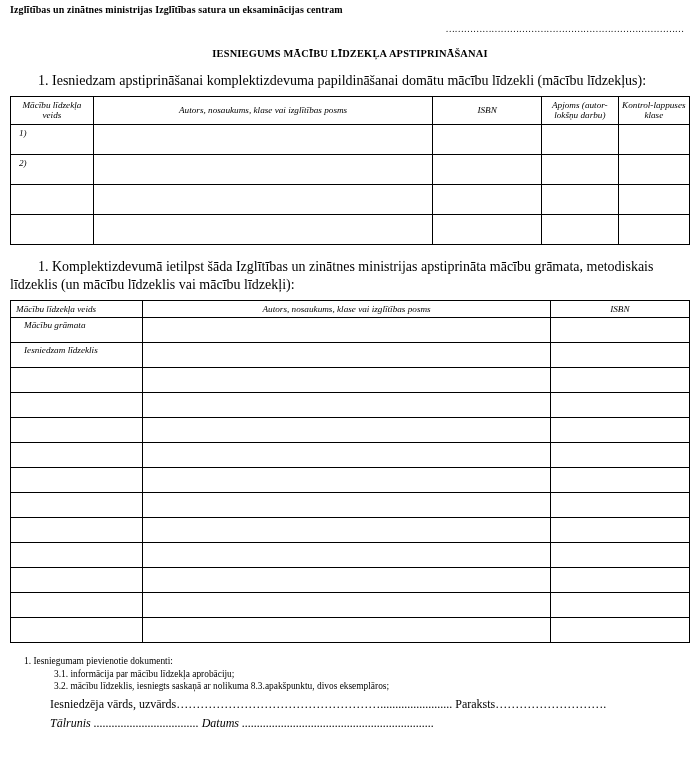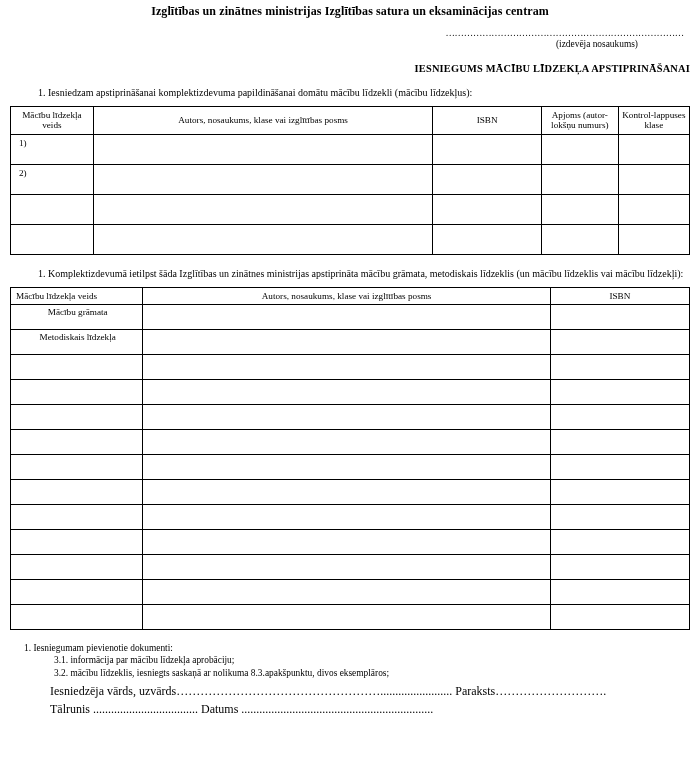--- a/index.html
+++ b/index.html
@@ -19,65 +19,66 @@
   .page {
     width: 700px;
     height: 774px;
     position: relative;
     box-sizing: border-box;
     padding: 0 10px;
   }
 
   
   .hdr-line {
-    text-align: center;
+    text-align: left;
     font-weight: bold;
-    font-size: 12px;
+    font-size: 10px;
     margin-top: 4px;
     letter-spacing: 0.1px;
   }
   .issuer-row {
     margin-top: 9px;
     text-align: right;
     padding-right: 6px;
     font-size: 9.4px;
   }
   .dots-long {
     letter-spacing: -0.2px;
   }
   .issuer-label {
     text-align: right;
     padding-right: 52px;
     font-size: 9.4px;
     margin-top: 1px;
   }
 
   .doc-title {
-    text-align: right;
+    text-align: center;
     font-weight: bold;
     font-size: 10.4px;
     margin-top: 14px;
     letter-spacing: 0.2px;
   }
 
   .para {
-    font-size: 10px;
+    font-size: 14px;
     margin-top: 13px;
     text-align: left;
     line-height: 1.28;
   }
   .para.indent {
     text-indent: 28px;
   }
 
   
   table {
     border-collapse: collapse;
     width: 100%;
     table-layout: fixed;
+    font-style: italic;
   }
   table td, table th {
     border: 1px solid #000000;
     font-size: 9.2px;
     font-weight: normal;
     vertical-align: top;
     padding: 2px 4px;
   }
   .t1 {
     margin-top: 6px;
@@ -103,72 +104,70 @@
     text-align: center;
     vertical-align: middle;
     padding: 3px 2px;
   }
   .t2 th.left {
     text-align: left;
     padding-left: 5px;
   }
   .t2 td {
     height: 20px;
-    padding-left: 6px;
+    padding-left: 13px;
     padding-top: 2px;
-    text-align: center;
   }
 
   
   .foot-list {
     margin-top: 12px;
     font-size: 9.4px;
     line-height: 1.35;
   }
   .foot-list .l1 { text-indent: 14px; }
   .foot-list .l2 { padding-left: 44px; }
 
   .sign-block {
     margin-top: 2px;
     font-size: 12px;
     line-height: 1.55;
   }
   .sign-block .s1 { padding-left: 40px; }
-  .sign-block .s2 { padding-left: 40px; }
+  .sign-block .s2 { padding-left: 40px; font-style: italic; }
 </style>
 </head>
 <body>
 
 <div class="page">
 
   <div class="hdr-line">Izglītības un zinātnes ministrijas Izglītības satura un eksaminācijas centram</div>
 
   <div class="issuer-row">
     <span class="dots-long">……………………………………………………………………</span>
   </div>
-  <div class="issuer-label">(izdevēja nosaukums)</div>
 
   <div class="doc-title">IESNIEGUMS MĀCĪBU LĪDZEKĻA APSTIPRINĀŠANAI</div>
 
   <div class="para indent">1. Iesniedzam apstiprināšanai komplektizdevuma papildināšanai domātu mācību līdzekli (mācību līdzekļus):</div>
 
   <table class="t1">
     <colgroup>
       <col style="width:12.2%">
       <col style="width:50.0%">
       <col style="width:16.0%">
       <col style="width:11.3%">
       <col style="width:10.5%">
     </colgroup>
     <thead>
       <tr>
         <th class="c-head">Mācību līdzekļa veids</th>
         <th class="c-head">Autors, nosaukums, klase vai izglītības posms</th>
         <th class="c-head">ISBN</th>
-        <th class="c-head">Apjoms (autor-lokšņu numurs)</th>
+        <th class="c-head">Apjoms (autor-lokšņu darbu)</th>
         <th class="c-head">Kontrol-lappuses klase</th>
       </tr>
     </thead>
     <tbody>
       <tr class="row-tall">
         <td class="rownum">1)</td>
         <td></td>
         <td></td>
         <td></td>
         <td></td>
@@ -212,21 +211,21 @@
         <th>ISBN</th>
       </tr>
     </thead>
     <tbody>
       <tr>
         <td>Mācību grāmata</td>
         <td></td>
         <td></td>
       </tr>
       <tr>
-        <td>Metodiskais līdzekļa</td>
+        <td>Iesniedzam līdzeklis</td>
         <td></td>
         <td></td>
       </tr>
       <tr>
         <td></td>
         <td></td>
         <td></td>
       </tr>
       <tr>
         <td></td>

